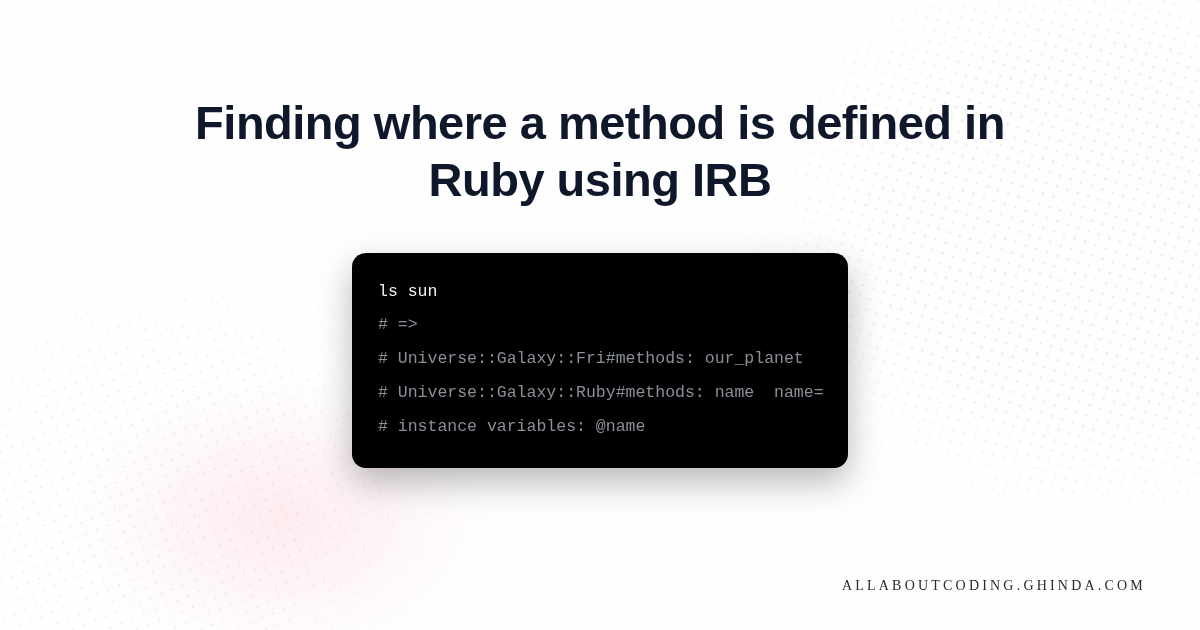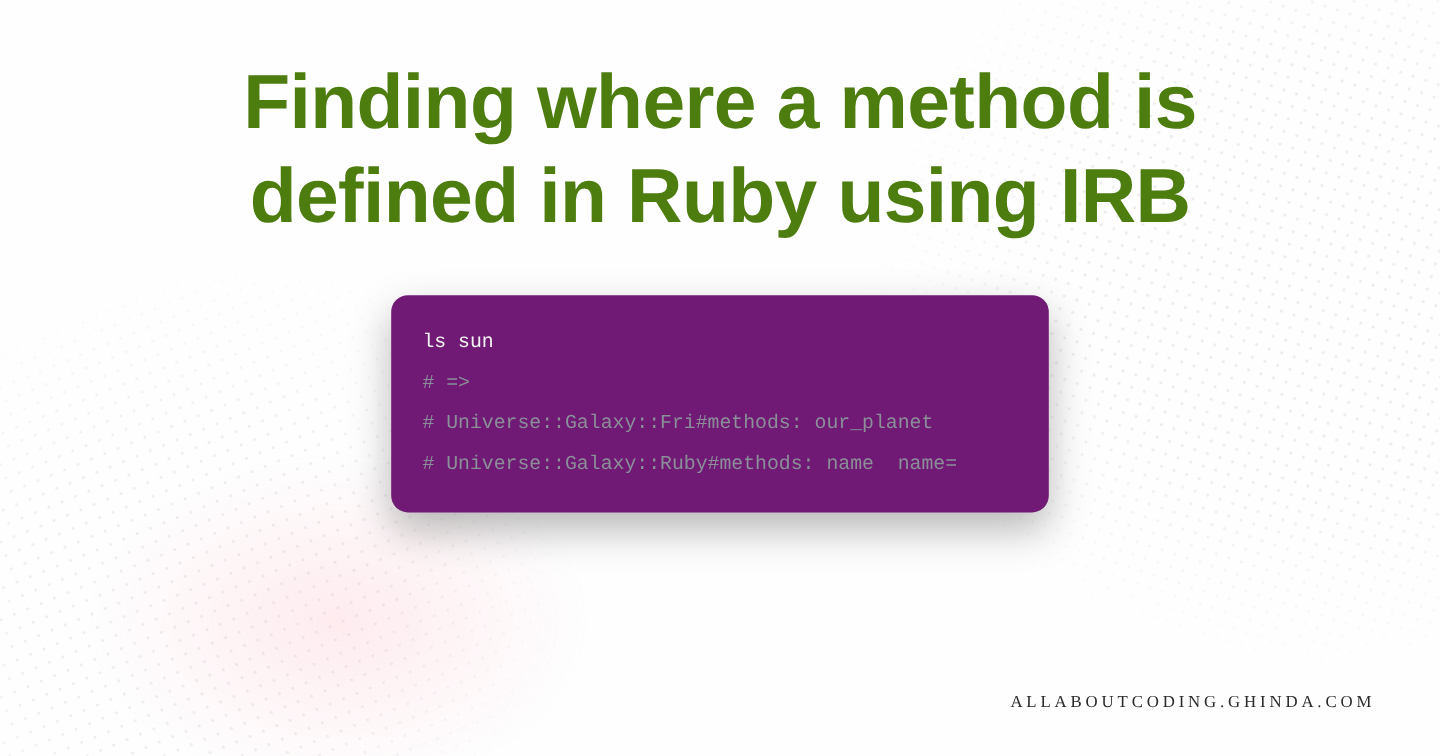--- a/index.html
+++ b/index.html
@@ -63,34 +63,34 @@
     position: relative;
     z-index: 1;
     width: 100%;
     height: 100%;
     display: flex;
     flex-direction: column;
     align-items: center;
   }
 
   h1.title {
-    margin-top: 46px;
-    font-size: 64px;
+    margin-top: 94px;
+    font-size: 47px;
     font-weight: 800;
     line-height: 1.22;
     letter-spacing: -0.5px;
-    color: #4d7c0f;
+    color: #0f172a;
     text-align: center;
     max-width: 920px;
   }
 
   .code-card {
     margin-top: 44px;
-    width: 548px;
-    background: #701a75;
+    width: 496px;
+    background: #000000;
     border-radius: 14px;
     padding: 22px 26px 24px 26px;
     box-shadow: 0 14px 34px rgba(0,0,0,0.28);
     font-family: ui-monospace, "SF Mono", Menlo, Consolas, "Liberation Mono", monospace;
     font-size: 16.5px;
     line-height: 2.05;
     color: #e8e8ea;
   }
   .code-line { white-space: pre; }
   .cmd   { color: #f3f3f4; }
@@ -114,16 +114,17 @@
 <div class="pink-wash"></div>
 
 <div class="content">
   <h1 class="title">Finding where a method is defined in Ruby using IRB</h1>
 
   <div class="code-card">
     <div class="code-line cmd">ls sun</div>
     <div class="code-line comment"># =&gt;</div>
     <div class="code-line comment"># Universe::Galaxy::Fri#methods: our_planet</div>
     <div class="code-line comment"># Universe::Galaxy::Ruby#methods: name  name=</div>
+    <div class="code-line comment"># instance variables: @name</div>
   </div>
 </div>
 
 <div class="footer-brand">ALLABOUTCODING.GHINDA.COM</div>
 
 </body></html>

